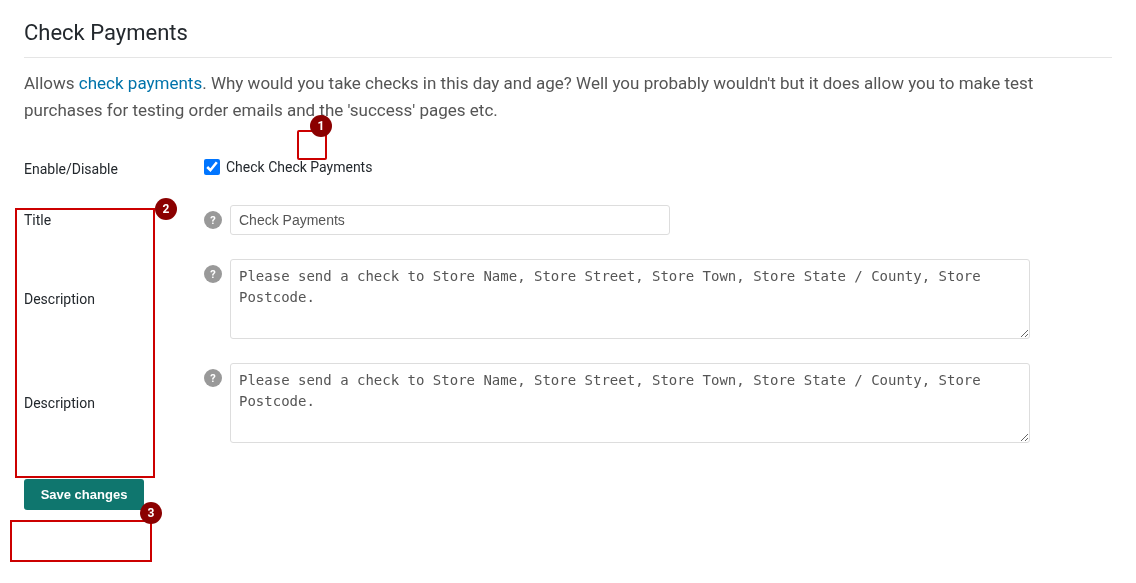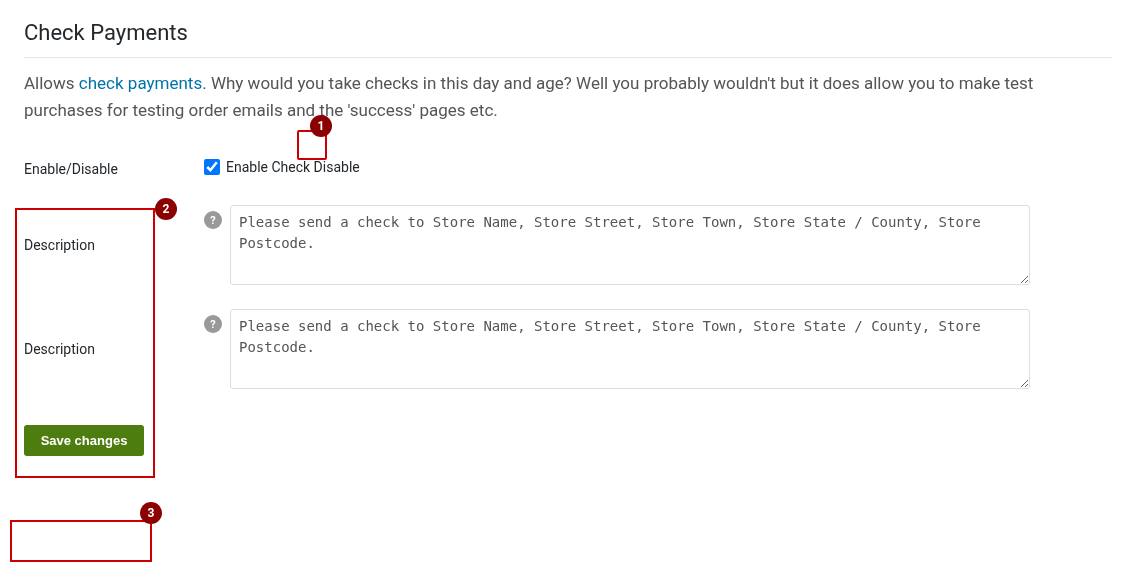--- a/index.html
+++ b/index.html
@@ -174,21 +174,21 @@
       position: absolute;
       top: 520px;
       left: 10px;
       width: 142px;
       height: 42px;
       border: 2px solid #cc0000;
       pointer-events: none;
       z-index: 5;
     }
     .save-button {
-      background: #4d7c0f;
+      background: #0f766e;
       color: #fff;
       border: none;
       padding: 8px 16px;
       font-size: 13px;
       font-weight: 600;
       border-radius: 3px;
       cursor: pointer;
       min-width: 120px;
     }
     .save-row {
@@ -216,25 +216,34 @@
   </p>
 
   <table class="form-table">
     <tbody>
 
       <tr class="enable-row">
         <th>Enable/Disable</th>
         <td>
           <label class="enable-label">
             <input type="checkbox" class="enable-checkbox" checked="" style="">
-            <span>Enable Check Disable</span>
+            <span>Check Check Payments</span>
           </label>
         </td>
       </tr>
 
+      <tr>
+        <th>Title</th>
+        <td>
+          <div class="td-with-help">
+            <span class="help-icon">?</span>
+            <input type="text" class="text-input" value="Check Payments" style="">
+          </div>
+        </td>
+      </tr>
 
       <tr>
         <th>Description</th>
         <td>
           <div class="td-with-help">
             <span class="help-icon">?</span>
             <textarea class="textarea-input" style="">Please send a check to Store Name, Store Street, Store Town, Store State / County, Store Postcode.</textarea>
           </div>
         </td>
       </tr>

